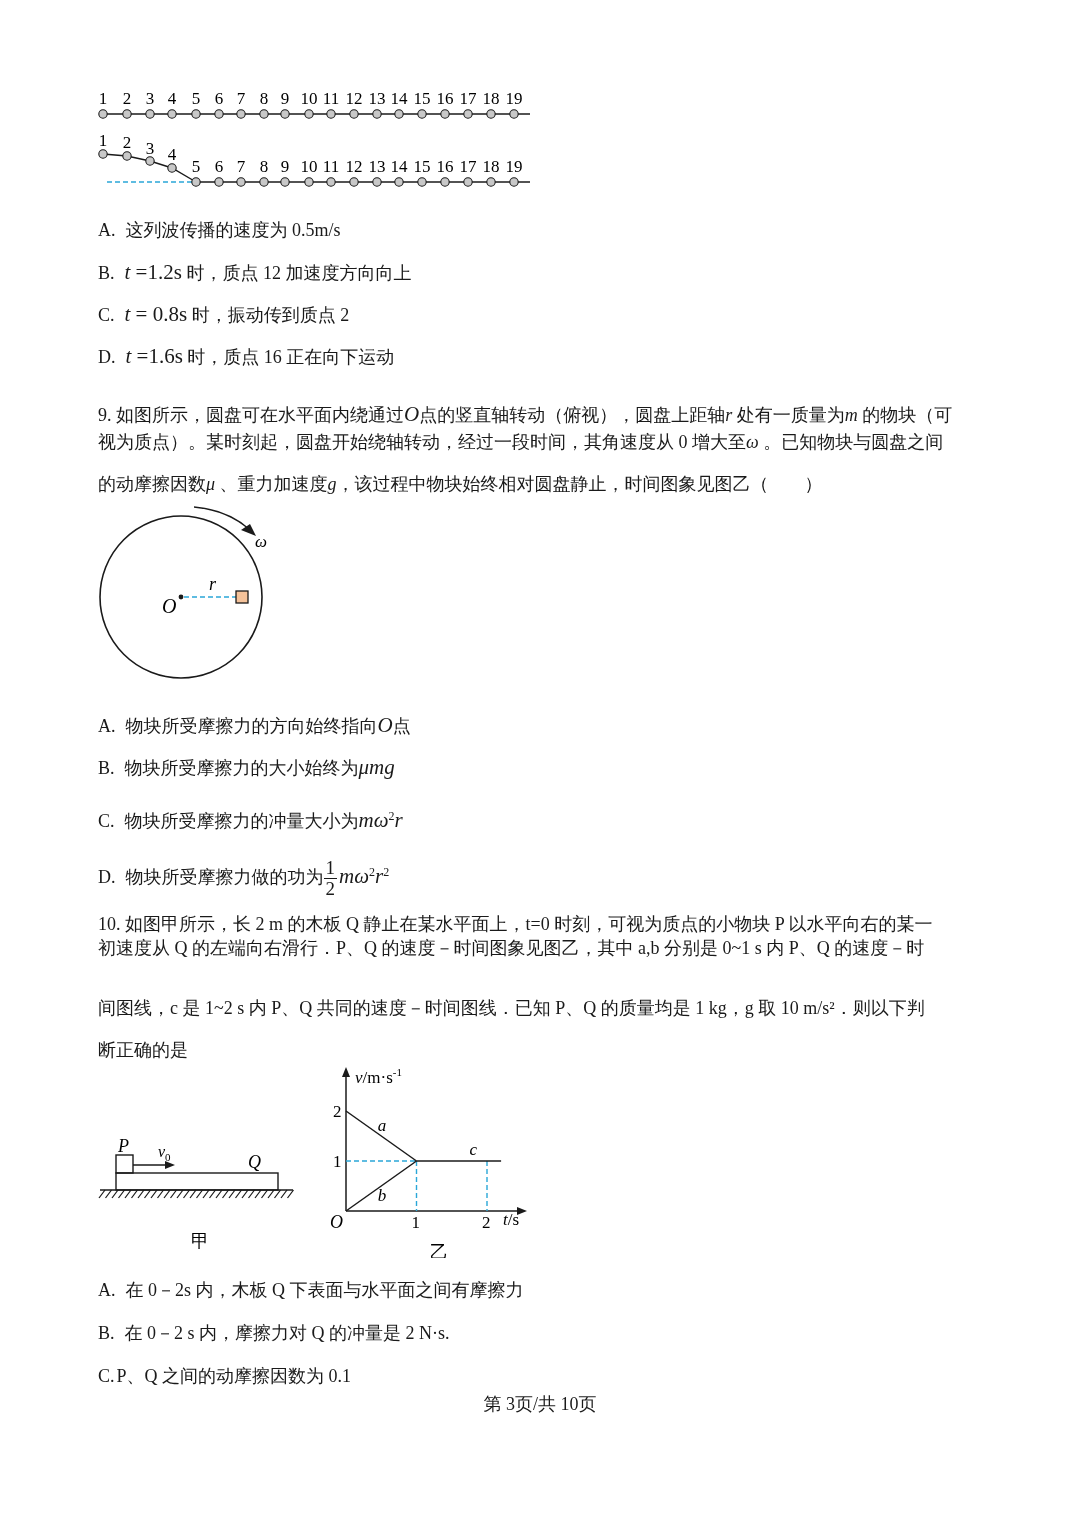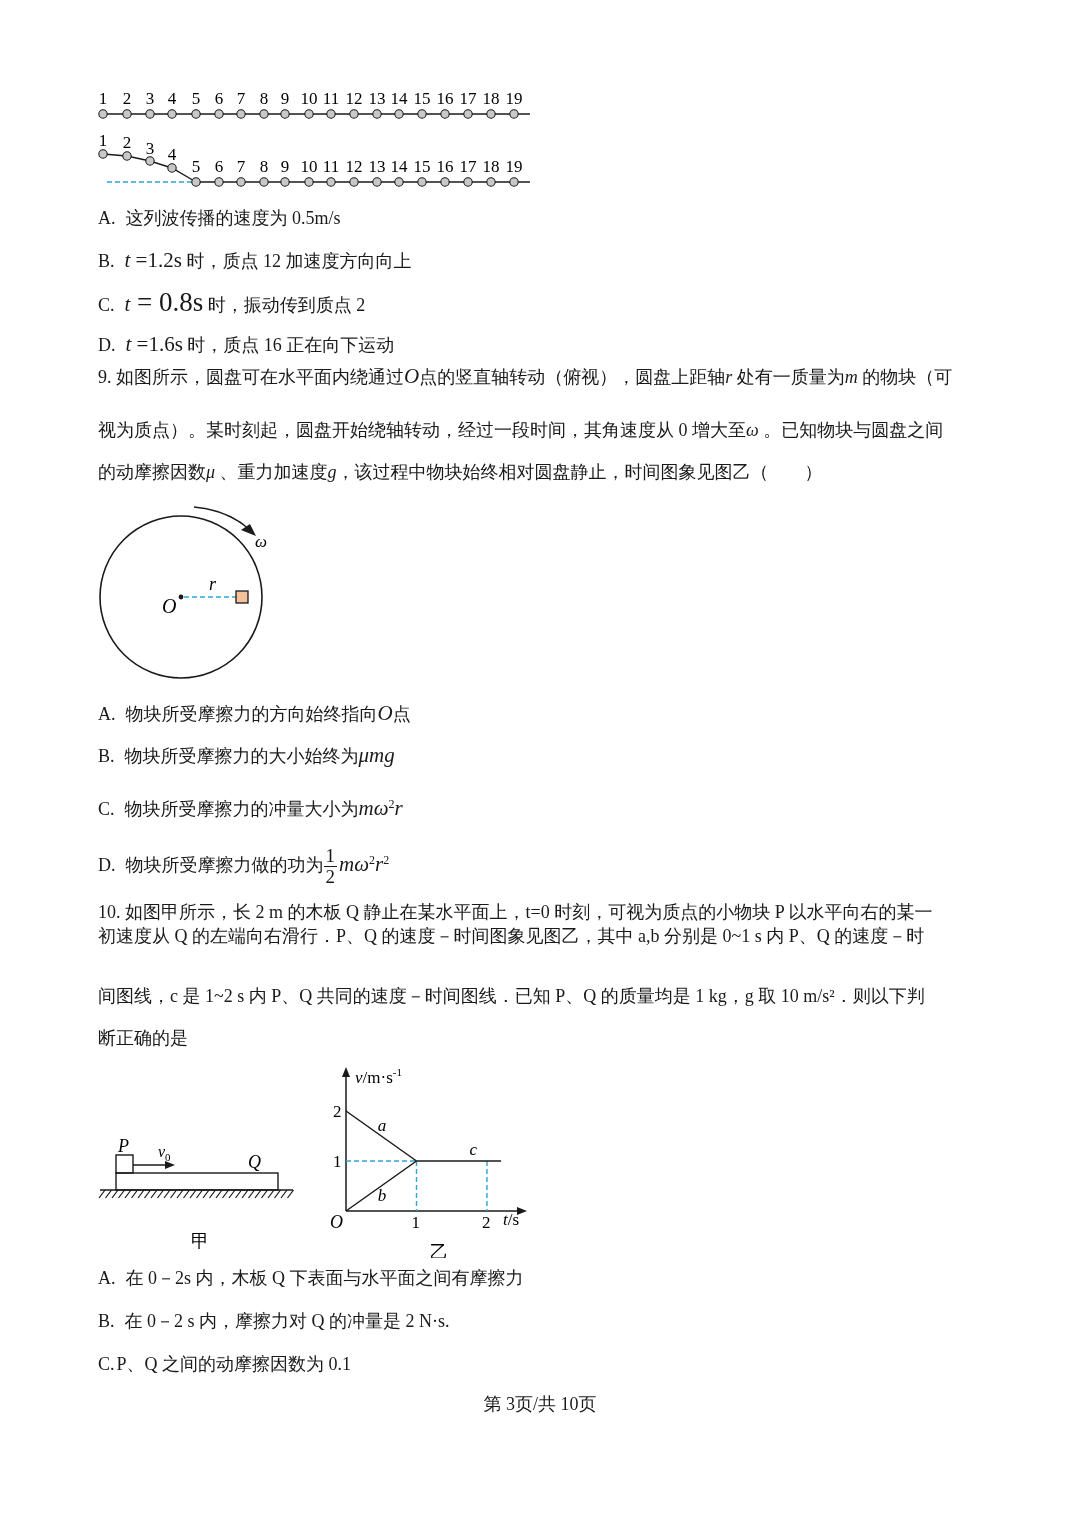--- a/index.html
+++ b/index.html
@@ -2,21 +2,21 @@
 <html><head>
 <meta charset="utf-8">
 <style>
   html, body { margin: 0; padding: 0; background: #ffffff; }
   body {
     width: 1080px; height: 1527px; position: relative; overflow: hidden;
     font-family: "Liberation Serif", "DejaVu Serif", serif;
     color: #1a1a1a;
   }
   .abs { position: absolute; }
-  .line { position: absolute; left: 98px; font-size: 18px; line-height: 24px; white-space: nowrap; }
+  .line { position: absolute; left: 98px; font-size: 18px; line-height: 24px; white-space: nowrap; margin-top: 12px; }
   .opt-label { display: inline-block; margin-right: 10px; }
   .math { font-style: italic; font-family: "Liberation Serif", serif; }
   .mathbig { font-style: italic; font-size: 21px; }
   .frac { display: inline-flex; flex-direction: column; align-items: center; vertical-align: middle; font-size: 19px; line-height: 20px; margin-right: 2px; }
   .frac .num { border-bottom: 1.4px solid #1a1a1a; padding: 0 2px; }
   sup { font-size: 12px; }
   svg text { font-family: "Liberation Serif", serif; }
   .footer { position: absolute; left: 0; width: 1080px; top: 1392px; text-align: center; font-size: 18px; }
 </style>
 </head>
@@ -109,27 +109,27 @@
     </g>
 </svg>
 
 <div class="line" style="top:206px">
   <span class="opt-label">A.</span><span>这列波传播的速度为 0.5m/s</span>
 </div>
 <div class="line" style="top:248px">
   <span class="opt-label">B.</span><span class="mathbig">t</span><span style="font-size:21px"> =1.2s</span><span> 时，质点 12 加速度方向向上</span>
 </div>
 <div class="line" style="top:290px">
-  <span class="opt-label">C.</span><span class="mathbig">t</span><span style="font-size:27px"> = 0.8s</span><span> 时，振动传到质点 2</span>
+  <span class="opt-label">C.</span><span class="mathbig">t</span><span style="font-size:21px"> = 0.8s</span><span> 时，振动传到质点 2</span>
 </div>
 <div class="line" style="top:332px">
   <span class="opt-label">D.</span><span class="mathbig">t</span><span style="font-size:21px"> =1.6s</span><span> 时，质点 16 正在向下运动</span>
 </div>
 
-<div class="line" style="top:364px">
+<div class="line" style="top:390px">
   <span>9. 如图所示，圆盘可在水平面内绕通过</span><span class="mathbig">O</span><span>点的竖直轴转动（俯视），圆盘上距轴</span><span class="math">r</span><span> 处有一质量为</span><span class="math">m</span><span> 的物块（可</span>
 </div>
 <div class="line" style="top:418px">
   <span>视为质点）。某时刻起，圆盘开始绕轴转动，经过一段时间，其角速度从 0 增大至</span><span class="math">ω</span><span> 。已知物块与圆盘之间</span>
 </div>
 <div class="line" style="top:460px">
   <span>的动摩擦因数</span><span class="math">μ</span><span> 、重力加速度</span><span class="math">g</span><span>，该过程中物块始终相对圆盘静止，时间图象见图乙（　　）</span>
 </div>
 
 <svg class="abs" style="left:90px;top:500px" width="200" height="190" viewBox="0 0 200 190">

